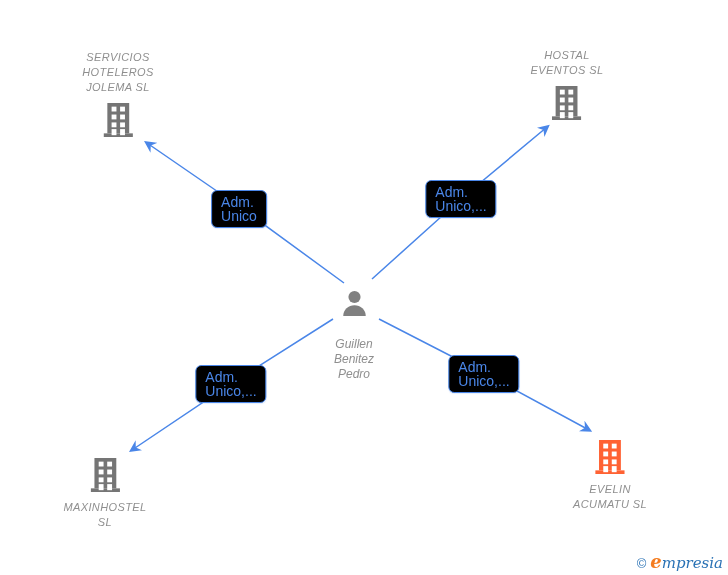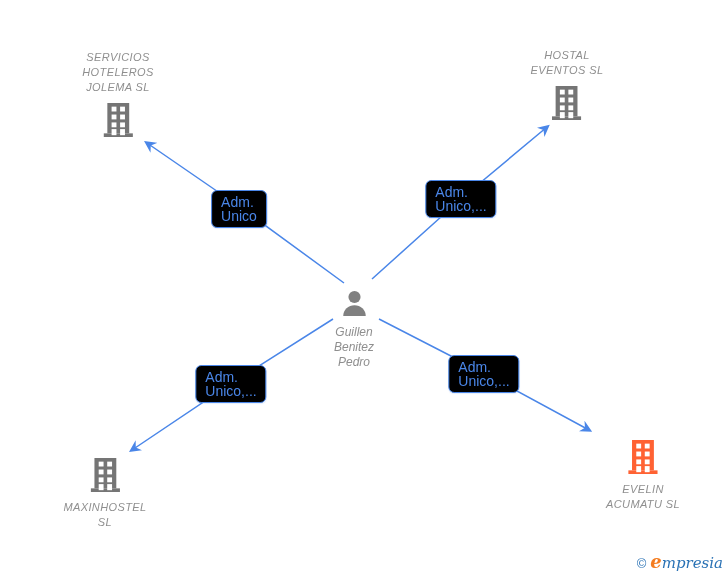--- a/index.html
+++ b/index.html
@@ -19,21 +19,21 @@
   }
   svg.edges{position:absolute;left:0;top:0;width:728px;height:575px;}
   .edge{stroke:var(--accent);stroke-width:1.5;fill:none;}
   .arrowhead-path{fill:var(--accent);}
   .node{position:absolute;display:flex;flex-direction:column;align-items:center;cursor:pointer;font-style:italic;}
   .company-label{
     font-size:11px;line-height:15px;letter-spacing:0.4px;color:var(--text-gray);
     text-align:center;white-space:nowrap;
   }
   .person-label{
-    font-size:12px;line-height:15px;color:var(--text-gray);text-align:center;margin-top:8px;
+    font-size:12px;line-height:15px;color:var(--text-gray);text-align:center;margin-top:20px;
   }
   .icon-building{width:30px;height:34px;display:block;}
   .icon-building .body{fill:var(--icon-gray);}
   .icon-building.orange .body{fill:var(--highlight);}
   .icon-building .win{fill:#ffffff;}
   .icon-person{width:27px;height:27px;display:block;}
   .icon-person path, .icon-person circle{fill:#808080;}
   .gap8{height:8px;}
   .edge-label{
     position:absolute;transform:translate(-50%,-50%);
@@ -134,21 +134,21 @@
       <rect class="win" x="6.5" y="21.5" width="4" height="5"></rect>
         <rect class="win" x="13.5" y="21.5" width="4" height="5"></rect>
     </svg>
     <div class="gap8"></div>
     <div class="company-label">
       <div>MAXINHOSTEL</div>
       <div>SL</div>
     </div>
   </div>
 
-  <div class="node" style="left:643px;top:440px;transform:translateX(-50%);">
+  <div class="node" style="left:610px;top:440px;transform:translateX(-50%);">
     <svg class="icon-building orange" viewBox="0 0 24 28">
       <rect class="body" x="0" y="25" width="24" height="3"></rect>
       <rect class="body" x="3" y="0" width="18" height="25"></rect>
       <rect class="win" x="6.5" y="3" width="4" height="4"></rect>
         <rect class="win" x="13.5" y="3" width="4" height="4"></rect>
       <rect class="win" x="6.5" y="9.5" width="4" height="4"></rect>
         <rect class="win" x="13.5" y="9.5" width="4" height="4"></rect>
       <rect class="win" x="6.5" y="16" width="4" height="4"></rect>
         <rect class="win" x="13.5" y="16" width="4" height="4"></rect>
       <rect class="win" x="6.5" y="21.5" width="4" height="5"></rect>

